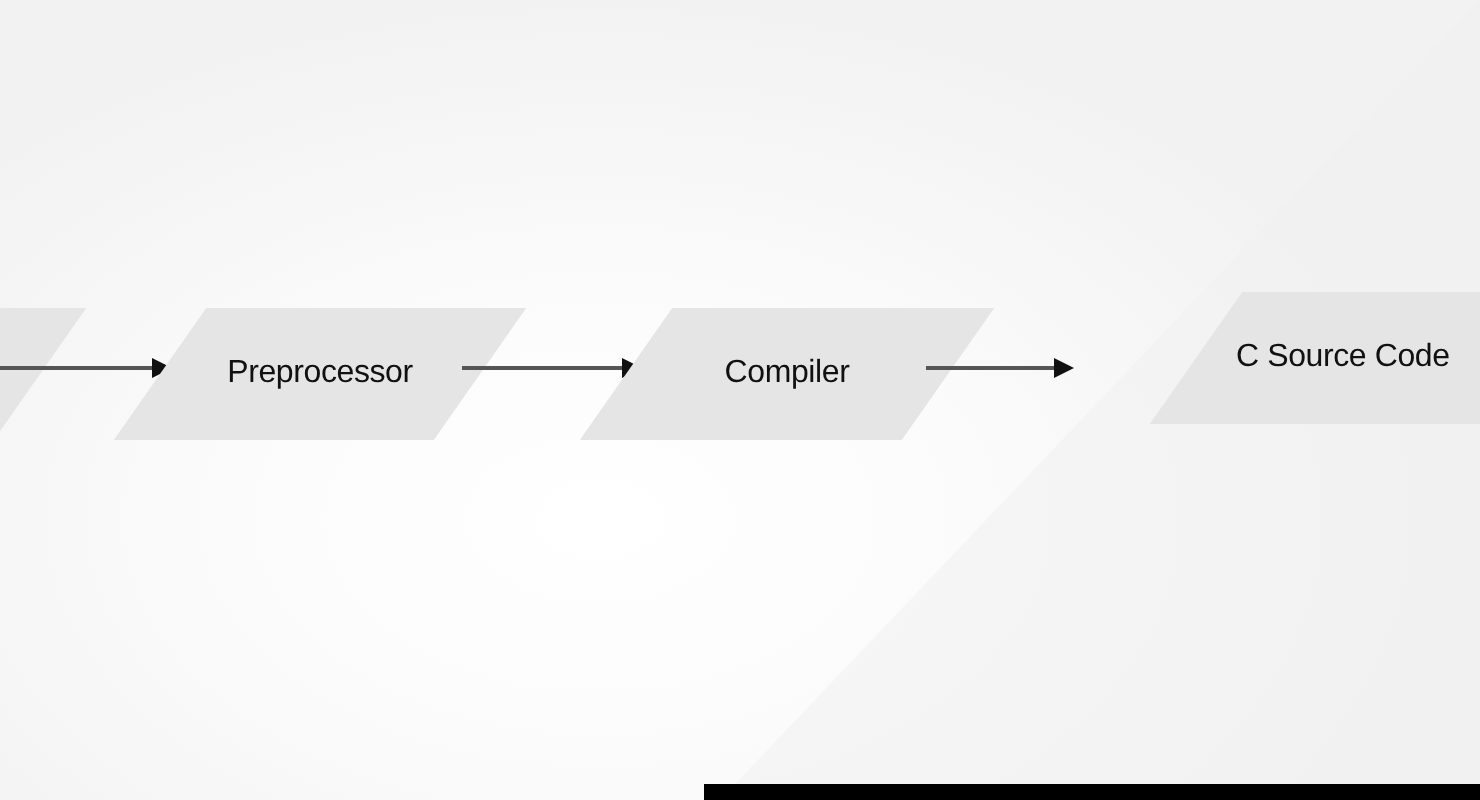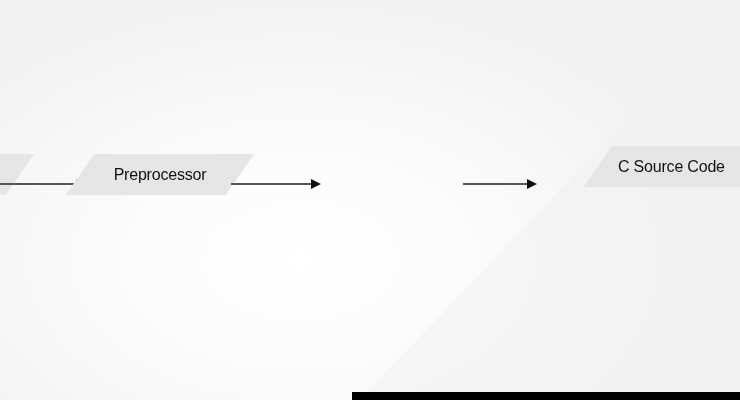--- a/index.html
+++ b/index.html
@@ -19,21 +19,21 @@
       inset: 0;
     }
     .sheen {
       position: absolute;
       left: 0; top: 0;
       width: 740px; height: 400px;
       pointer-events: none;
     }
     .node {
       position: absolute;
-      height: 41px;
+      height: 66px;
     }
     .node .shape {
       position: absolute;
       inset: 0;
       background: #e6e5e5;
       transform: skewX(-35deg);
       transform-origin: center;
     }
     .node .label {
       position: absolute;
@@ -88,20 +88,24 @@
 
   <div class="node" style="left:80px; top:154px; width:160px;">
     <div class="shape"></div>
     <div class="label">Preprocessor</div>
   </div>
 
   <div class="edge" style="left:231px; top:183px; width:88px;">
     <span class="head"></span>
   </div>
 
+  <div class="node" style="left:313px; top:154px; width:161px;">
+    <div class="shape"></div>
+    <div class="label">Compiler</div>
+  </div>
 
   <div class="edge" style="left:463px; top:183px; width:72px;">
     <span class="head"></span>
   </div>
 
   <div class="node" style="left:598px; top:146px; width:170px;">
     <div class="shape"></div>
     <div class="label" style="justify-content:flex-start; padding-left:20px;">C Source Code</div>
   </div>
 

